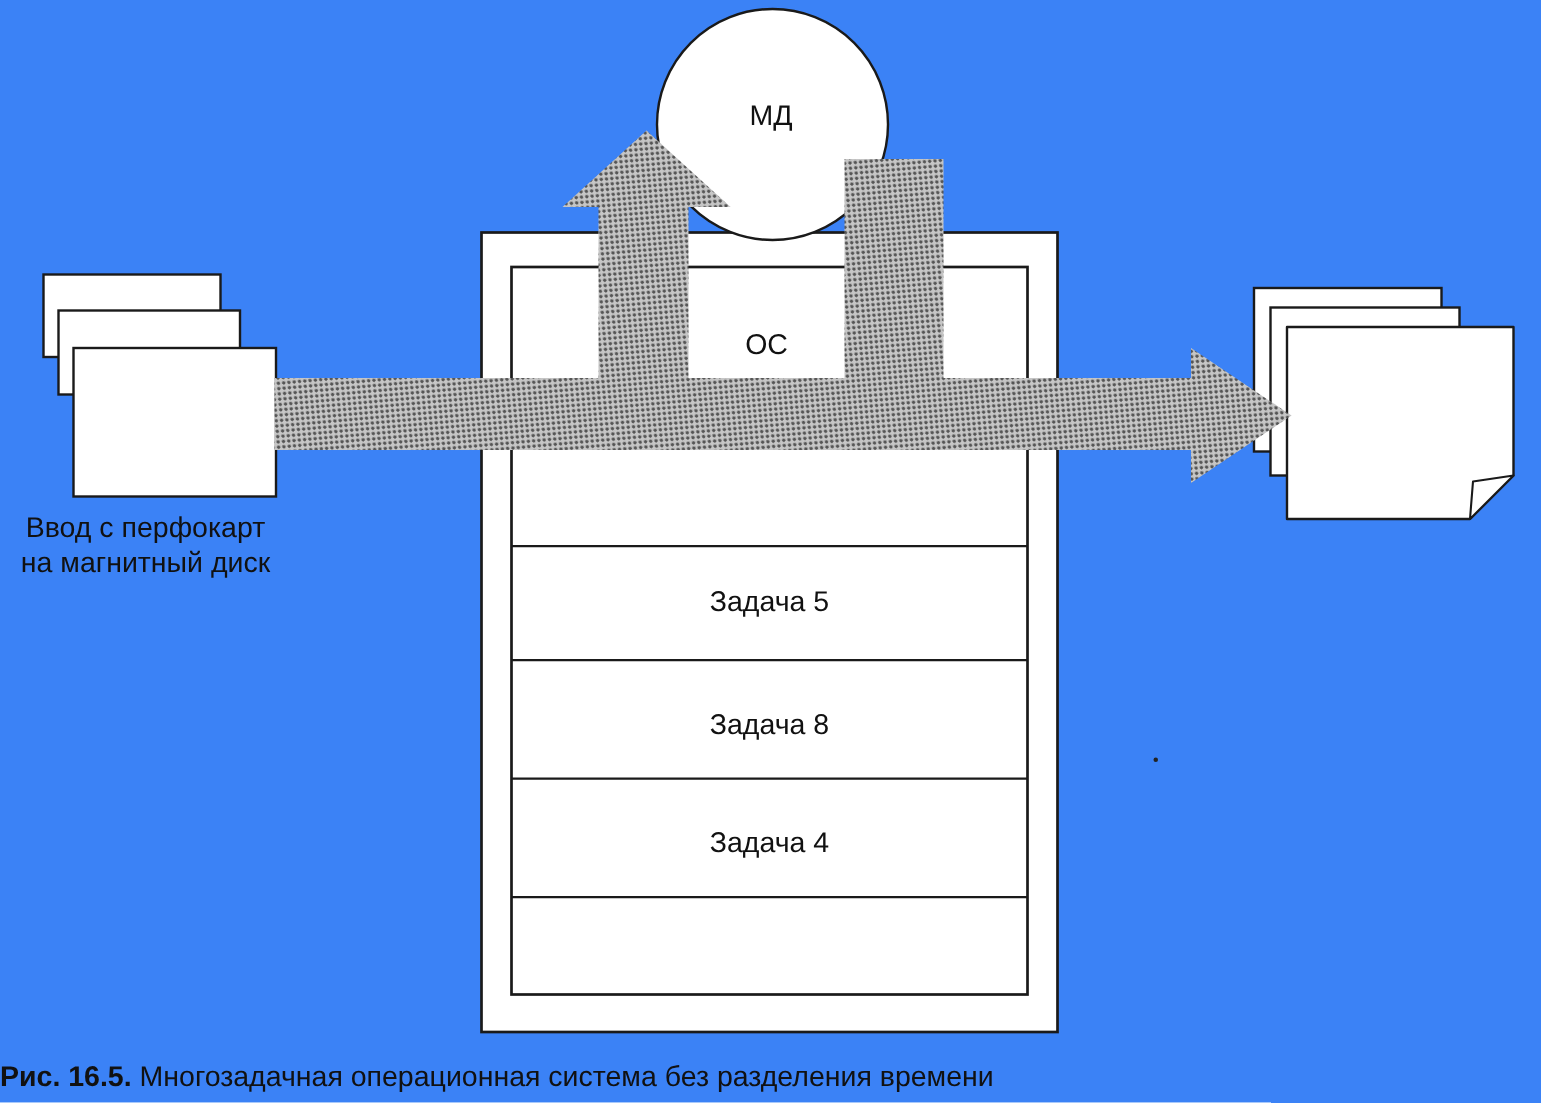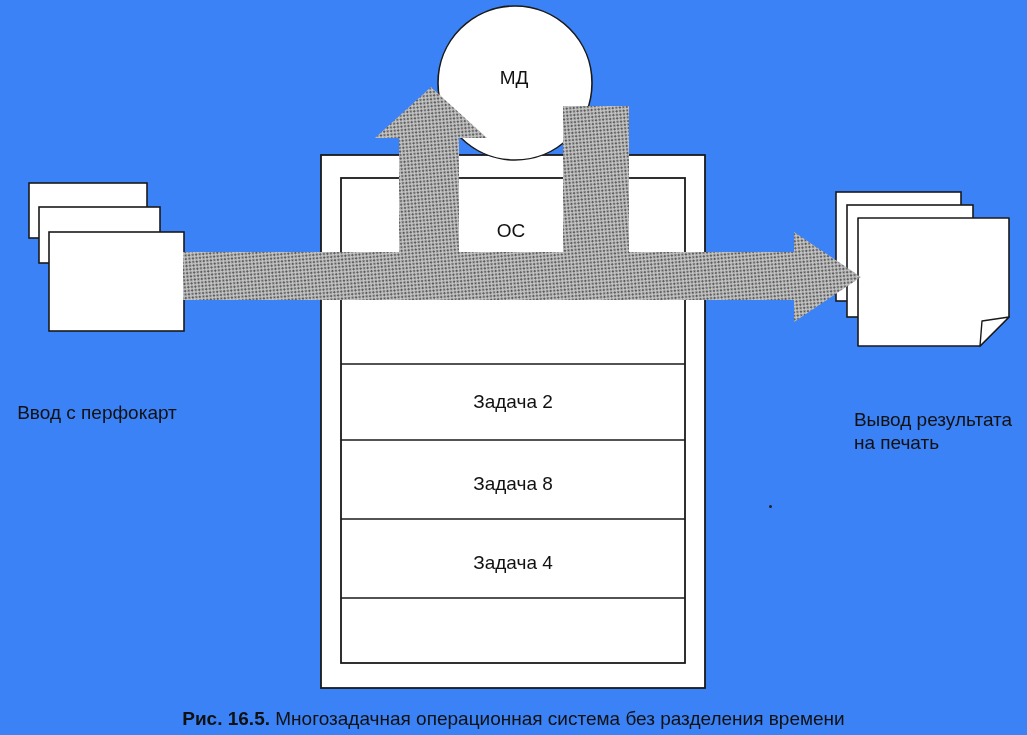--- a/index.html
+++ b/index.html
@@ -5,23 +5,23 @@
   html,body { margin:0; padding:0; background:#ffffff; }
   .stage {
     position:relative; width:1027px; height:735px; background:#3b82f6;
     font-family:"Liberation Sans", sans-serif; color:#111111; overflow:hidden;
   }
   .stage svg { position:absolute; left:0; top:0; }
   .lbl {
     position:absolute; transform:translate(-50%,-50%);
     font-size:19px; white-space:nowrap; color:#111111;
   }
-  .two-line { text-align:left; line-height:23px;margin-top:48px; }
+  .two-line { text-align:center; line-height:23px; }
   .caption {
-    position:absolute; left:0; right:0; top:708px; text-align:center;
+    position:absolute; left:0; right:0; top:708px; text-align:left;
     font-size:19px; color:#111111;
   }
   .cap-bold { font-weight:bold; }
   .stray-dot {
     position:absolute; left:769px; top:505px; width:3px; height:3px;
     background:#222222; border-radius:50%;
   }
 </style>
 </head>
 <body>
@@ -61,32 +61,29 @@
 
     <polygon points="399,300 399,138 375,138 431,87 487,138 459,138 459,300" fill="url(#halftone)"></polygon>
     <rect x="563" y="106" width="66" height="194" fill="url(#halftone)"></rect>
     <polygon points="183,252 794,252 794,232 861,277 794,322 794,300 183,300" fill="url(#halftone)"></polygon>
   </svg>
 
   <div class="lbl" style="left:514px; top:78px">МД</div>
 
   <div class="lbl" style="left:511px; top:231px">ОС</div>
 
-  <div class="lbl" style="left:513px; top:402px">Задача 2</div>
+  <div class="lbl" style="left:513px; top:402px">Задача 5</div>
   <div class="lbl" style="left:513px; top:484px">Задача 8</div>
   <div class="lbl" style="left:513px; top:563px">Задача 4</div>
 
   <div class="lbl two-line" style="left:97px; top:364px">
     <div>Ввод с перфокарт</div>
+    <div>на магнитный диск</div>
   </div>
 
-  <div class="lbl two-line" style="left:933px; top:383px">
-    <div>Вывод результата</div>
-    <div>на печать</div>
-  </div>
 
   <div class="stray-dot"></div>
 
   <div class="caption">
     <span class="cap-bold">Рис. 16.5.</span>
     <span>Многозадачная операционная система без разделения времени</span>
   </div>
 
 </div>
 

